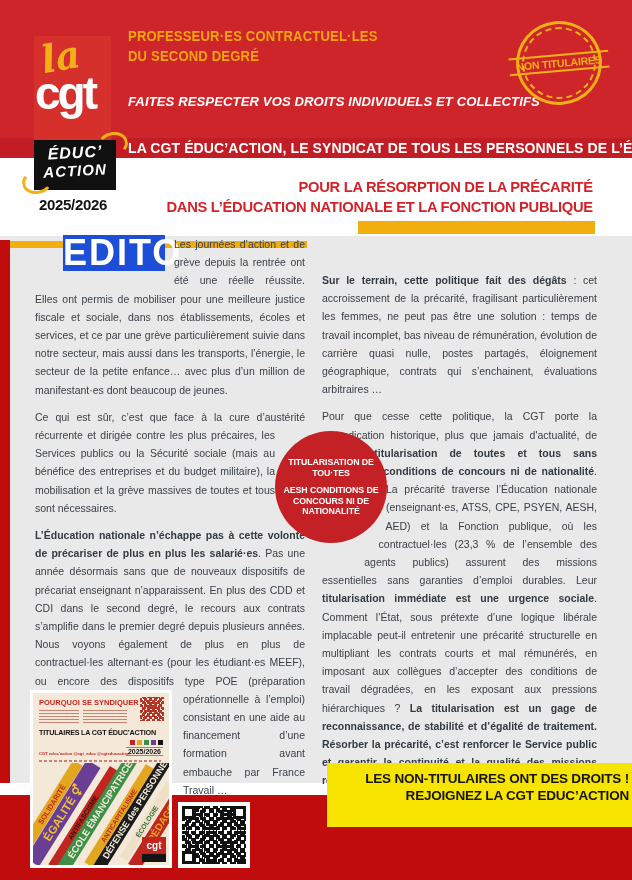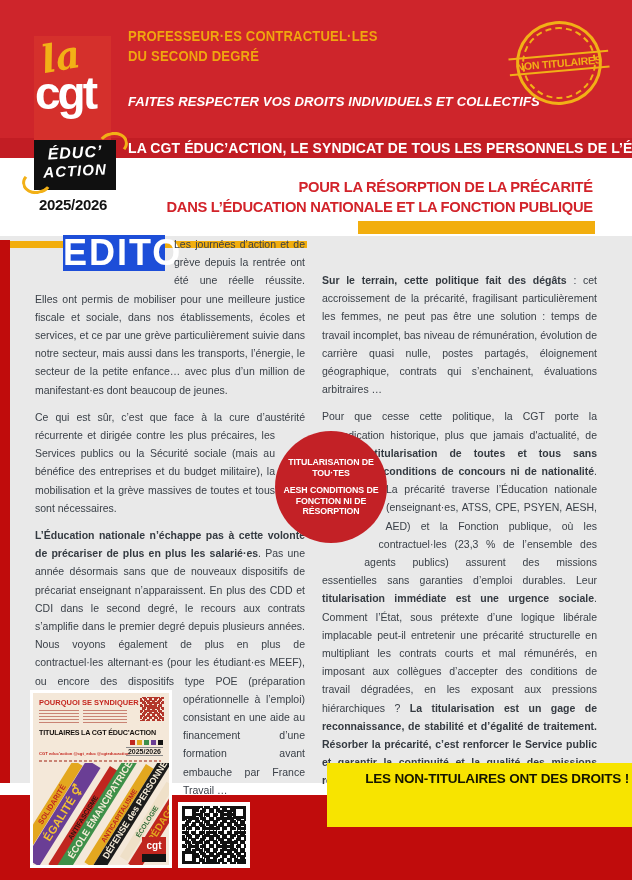--- a/index.html
+++ b/index.html
@@ -183,22 +183,22 @@
     </p>
     <p>
       <span>Pour que cesse cette politique, la CGT porte la revendication historique, plus que jamais d'actualité, de </span><span class="sp-circ"></span><b>titularisation de toutes et tous sans conditions de concours ni de nationalité</b><span>. La précarité traverse l’Éducation nationale (enseignant·es, ATSS, CPE, PSYEN, AESH, AED) et la Fonction publique, où les contractuel·les (23,3 % de l’ensemble des agents publics) assurent des missions essentielles sans garanties d’emploi durables. Leur </span><b>titularisation immédiate est une urgence sociale</b><span>. Comment l’État, sous prétexte d’une logique libérale implacable peut-il entretenir une précarité structurelle en multipliant les contrats courts et mal rémunérés, en imposant aux collègues d’accepter des conditions de travail dégradées, en les exposant aux pressions hiérarchiques ? </span><b>La titularisation est un gage de reconnaissance, de stabilité et d’égalité de traitement. Résorber la précarité, c’est renforcer le Service public et garantir la continuité et la qualité des missions rendues à la population.</b>
     </p>
   </div>
 
   <div class="abs" id="circle-badge">
     <div>TITULARISATION DE</div>
     <div>TOU·TES</div>
     <div class="bgap">AESH CONDITIONS DE</div>
-    <div>FONCTION NI DE</div>
-    <div>RÉSORPTION</div>
+    <div>CONCOURS NI DE</div>
+    <div>NATIONALITÉ</div>
   </div>
 
   <div class="abs" id="white-gap"></div>
   <div class="abs" id="footer"></div>
 
   <div class="abs" id="flyer">
     <div id="flyer-inner">
       <div id="fl-title">POURQUOI SE SYNDIQUER ?</div>
       <div class="fl-txt" id="fl-txt-a"></div>
       <div class="fl-txt" id="fl-txt-b"></div>
@@ -234,15 +234,16 @@
   <div class="abs" id="qr-card">
     <div id="qr-bw">
       <div class="finder" id="f-tl"></div>
       <div class="finder" id="f-tr"></div>
       <div class="finder" id="f-bl"></div>
     </div>
   </div>
 
   <div class="abs" id="cta">
     <div>LES NON-TITULAIRES ONT DES DROITS !</div>
+    <div>REJOIGNEZ LA CGT EDUC’ACTION</div>
   </div>
 
 </div>
 
 </body></html>

